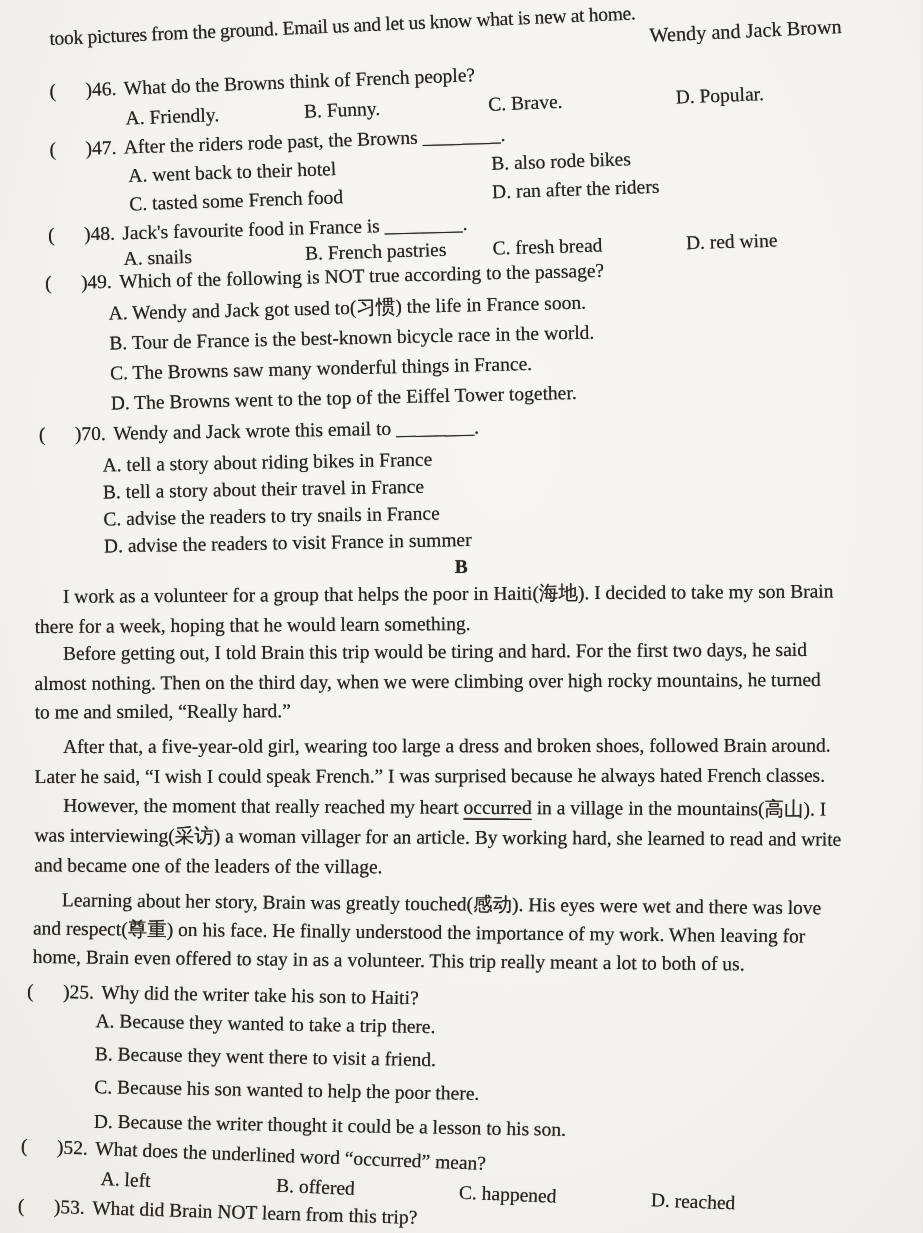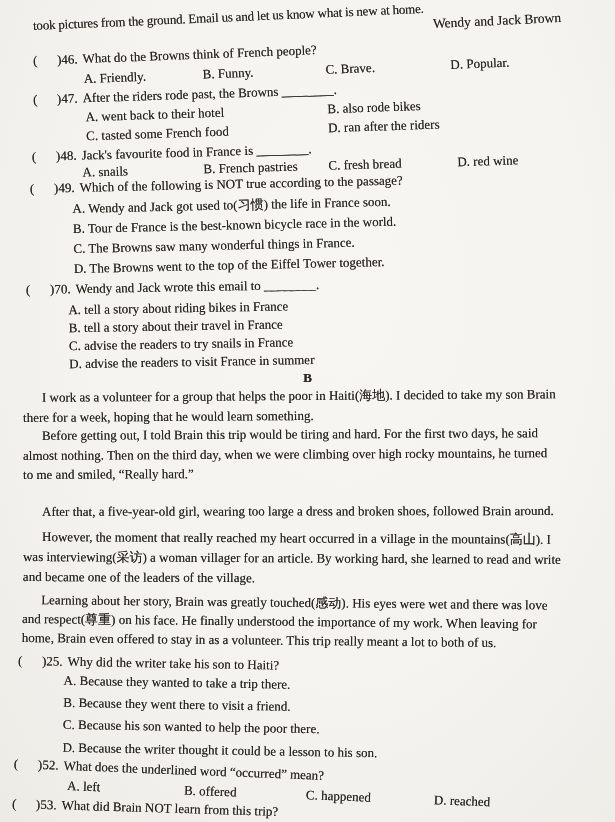--- a/index.html
+++ b/index.html
@@ -16,21 +16,21 @@
   .opt { position:absolute; top:0; }
   .paren { display:inline-block; width:24px; }
   .qnum { margin-right:5px; }
   .b-center { left:0; width:615px; text-align:center; font-weight:bold; }
   .sig { font-size:13.5px; }
   .tight { letter-spacing:-0.2px; }
   .p19 div { line-height:19.5px; }
   .p20 div { line-height:20px; }
   .p18 div { line-height:19px; }
   .ind { text-indent:19px; }
-  .ul { text-underline-offset:2.5px; }
+  .ul { text-decoration:underline; text-underline-offset:2.5px; }
 </style>
 </head>
 <body>
 
 <div class="page">
 
   <div class="blk tight" style="left:33px; top:18px; transform:rotate(-2.5deg);">took pictures from the ground. Email us and let us know what is new at home.</div>
   <div class="blk sig" style="left:433px; top:16px; transform:rotate(-2.7deg);">Wendy and Jack Brown</div>
 
   <div class="blk" style="left:33px; top:53px; transform:rotate(-2.2deg);">
@@ -79,22 +79,23 @@
     <div class="ind">I work as a volunteer for a group that helps the poor in Haiti(海地). I decided to take my son Brain</div>
     <div>there for a week, hoping that he would learn something.</div>
   </div>
 
   <div class="blk p19" style="left:23px; top:426px; transform:rotate(-0.3deg);">
     <div class="ind">Before getting out, I told Brain this trip would be tiring and hard. For the first two days, he said</div>
     <div>almost nothing. Then on the third day, when we were climbing over high rocky mountains, he turned</div>
     <div>to me and smiled, “Really hard.”</div>
   </div>
 
-  <div class="blk p19" style="left:23px; top:502px; transform:rotate(-0.1deg);">
+  <div class="blk p19" style="left:23px; top:488px; transform:rotate(-0.1deg);">
     <div class="ind">After that, a five-year-old girl, wearing too large a dress and broken shoes, followed Brain around.</div>
+    <div>Later he said, “I wish I could speak French.” I was surprised because he always hated French classes.</div>
   </div>
 
   <div class="blk p20" style="left:23px; top:527px; transform:rotate(0.3deg);">
     <div class="ind"><span>However, the moment that really reached my heart </span><span class="ul">occurred</span><span> in a village in the mountains(高山). I</span></div>
     <div>was interviewing(采访) a woman villager for an article. By working hard, she learned to read and write</div>
     <div>and became one of the leaders of the village.</div>
   </div>
 
   <div class="blk p18" style="left:22px; top:590px; transform:rotate(0.6deg);">
     <div class="ind">Learning about her story, Brain was greatly touched(感动). His eyes were wet and there was love</div>

